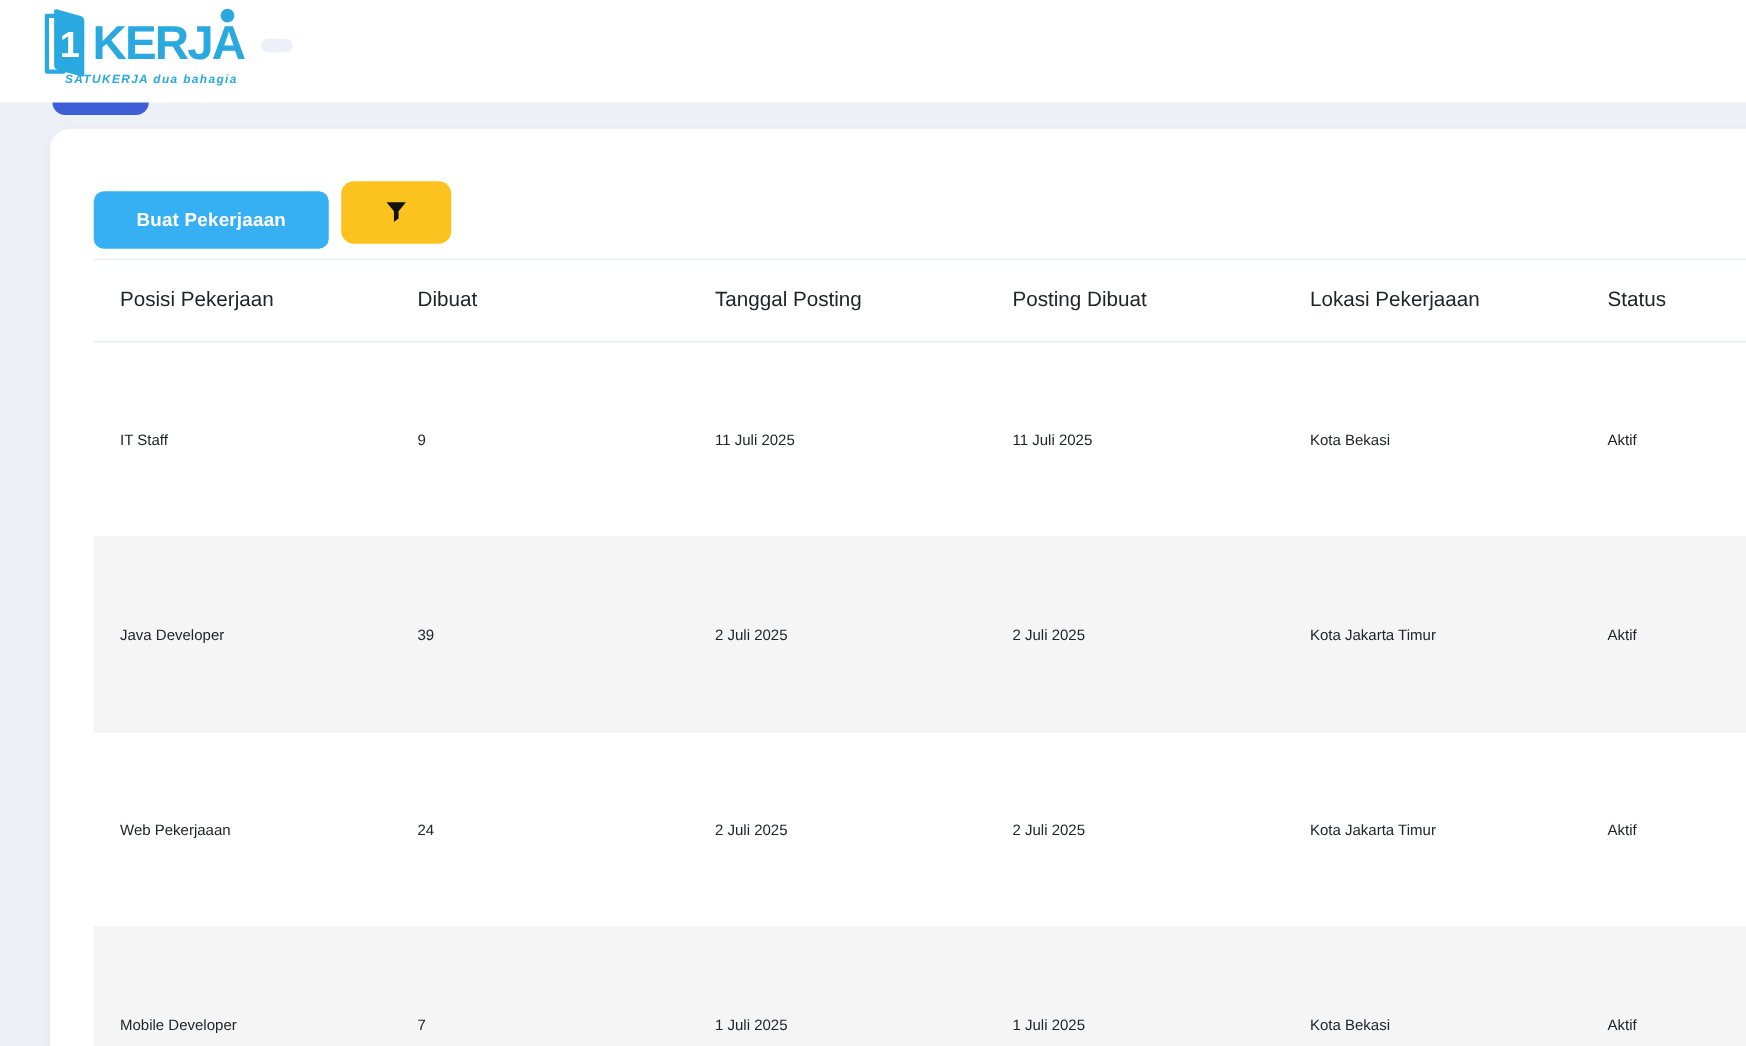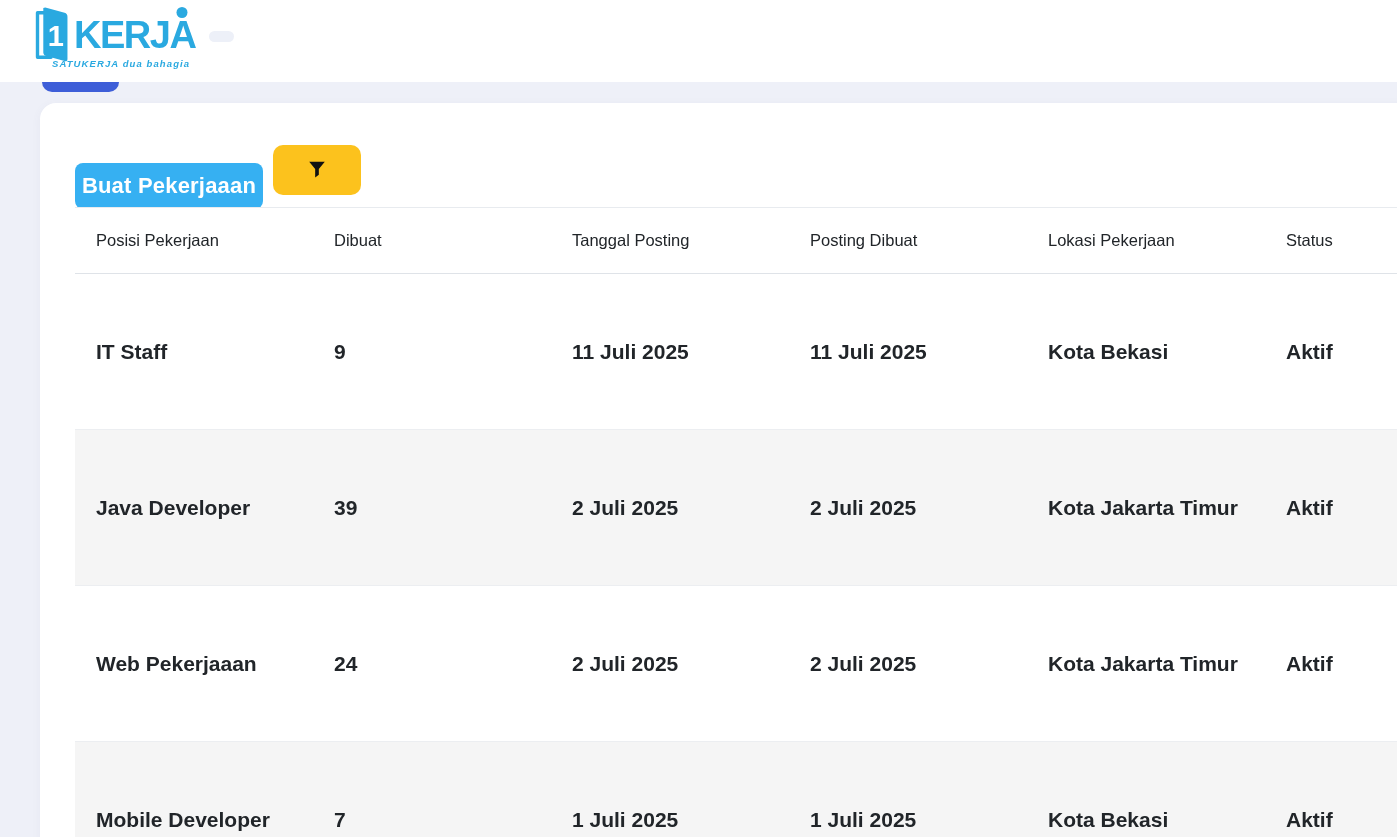--- a/index.html
+++ b/index.html
@@ -46,24 +46,24 @@
 
   
   .card {
     position:absolute; left:40px; top:103px; width:1380px; height:760px;
     background:#ffffff; border-radius:16px; z-index:1;
     box-shadow:0 2px 10px rgba(100,110,140,0.06);
   }
 
   .toolbar { position:absolute; left:35px; top:42px; height:52px; display:flex; align-items:flex-start; }
   .btn-create {
-    width:188px; height:46px; margin-top:18px;
+    width:188px; height:46px; margin-top:8px;
     background:var(--button-blue,#36b0f2); color:#ffffff;
     font-family:"Liberation Sans", sans-serif;
-    font-size:22px; font-weight:bold; letter-spacing:0.2px;
+    font-size:15px; font-weight:bold; letter-spacing:0.2px;
     border:none; border-radius:8px; cursor:pointer;
   }
   .btn-filter {
     width:88px; height:50px; margin-left:10px;
     background:var(--button-yellow,#fcc21d);
     border:none; border-radius:10px; cursor:pointer;
     display:flex; align-items:center; justify-content:center;
   }
 
   
@@ -79,21 +79,21 @@
     flex:0 0 238px; width:238px; padding-left:21px;
     font-size:16.5px; color:var(--text-dark,#212529);
   }
   .tr {
     display:flex; height:156px; align-items:center;
     background:#ffffff; border-bottom:1px solid #eceef1; cursor:pointer;
   }
   .tr.striped { background:var(--stripe-gray,#f5f5f5); }
   .td {
     flex:0 0 238px; width:238px; padding-left:21px;
-    font-size:21px; color:var(--text-dark,#212529);font-weight:bold;
+    font-size:12px; color:var(--text-dark,#212529);
   }
 </style>
 </head>
 <body>
 
 <header class="topbar">
   <div class="logo-wrap">
     <div class="logo-main">
       <svg class="logo-door" viewBox="0 0 40 60">
         <path d="M5 7 H19 V53 H5 Z" fill="none" stroke="#2aa9e0" stroke-width="3.5" stroke-linejoin="round"></path>
@@ -119,21 +119,21 @@
       </svg>
     </button>
   </div>
 
   <section class="jobs-table">
     <div class="thead-row">
         <div class="th">Posisi Pekerjaan</div>
         <div class="th">Dibuat</div>
         <div class="th">Tanggal Posting</div>
         <div class="th">Posting Dibuat</div>
-        <div class="th">Lokasi Pekerjaan</div>
+        <div class="th">Lokasi Pekerjaaan</div>
         <div class="th">Status</div>
       </div>
     <div>
         <div class="tr">
           <div class="td">IT Staff</div>
           <div class="td">9</div>
           <div class="td">11 Juli 2025</div>
           <div class="td">11 Juli 2025</div>
           <div class="td">Kota Bekasi</div>
           <div class="td">Aktif</div>

